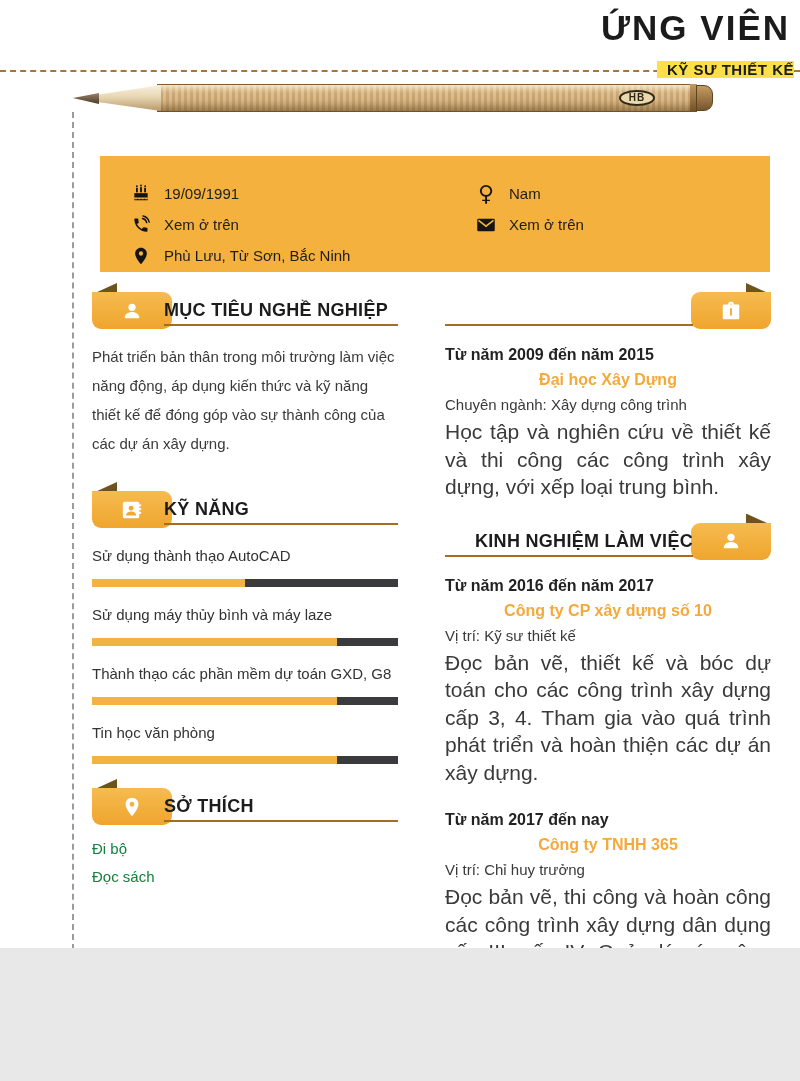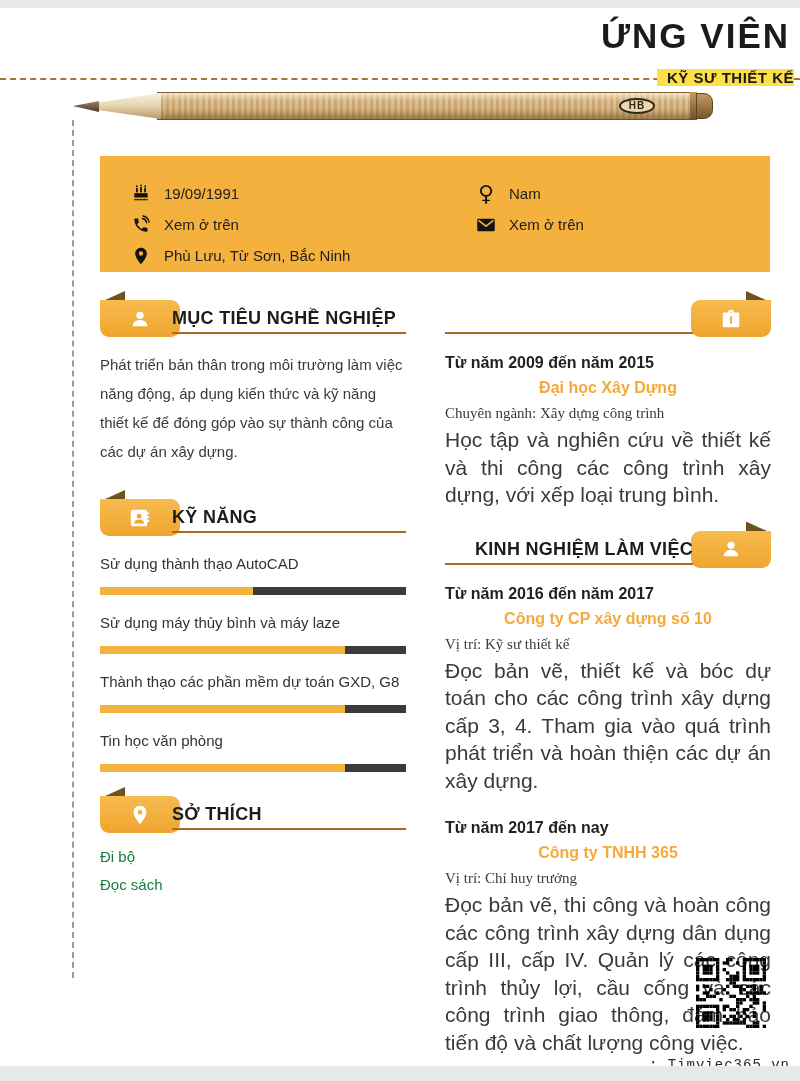--- a/index.html
+++ b/index.html
@@ -1,18 +1,18 @@
 <!DOCTYPE html>
 <html><head>
 <meta charset="utf-8">
 <style>
   * { margin:0; padding:0; box-sizing:border-box; }
   html,body { background:#e8e8e8; }
   body { font-family:"Liberation Sans", sans-serif; }
-  .page { position:relative; width:800px; height:1058px; background:#ffffff; margin:8px auto; overflow:hidden; }
+  .page { position:relative; width:800px; height:948px; background:#ffffff; margin:0 auto; overflow:hidden; }
 
   
   .cv-title { position:absolute; top:8px; right:10px; font-size:35px; font-weight:800; letter-spacing:2px; color:#1b1b1b; }
   .top-rule { position:absolute; top:70px; left:0; width:100%; border-top:2px dashed #a9743c; }
   .cv-subtitle { position:absolute; top:61px; right:6px; background:#fde047; padding-left:10px; font-size:15px; font-weight:700; letter-spacing:.5px; color:#1b1b1b; z-index:2; }
 
   
   .pencil { position:absolute; top:84px; left:73px; width:640px; height:28px; z-index:1; }
   .pencil-tip { position:absolute; left:0; top:1px; width:88px; height:26px;
       background:linear-gradient(to bottom,#f8f1de 0%,#e8d7b4 45%,#b8996a 100%);
@@ -26,29 +26,29 @@
   .pencil-band { position:absolute; right:16px; top:0; width:7px; height:28px; background:linear-gradient(#c49a63,#6f4f26); }
   .pencil-cap { position:absolute; right:0; top:1px; width:17px; height:26px; border-radius:0 9px 9px 0;
       background:linear-gradient(#c59a64,#77562c); border:1px solid #5d441f; }
   .pencil-stamp { position:absolute; right:58px; top:6px; width:36px; height:16px; border:2px solid #2f2817; border-radius:50%;
       background:#ead8af; color:#2f2817; font-size:10px; font-weight:700; text-align:center; line-height:12px; letter-spacing:1px; }
 
   
   .v-dash { position:absolute; left:72px; top:112px; height:858px; border-left:2px dashed #9b9b9b; }
 
   
-  .info-box { position:absolute; left:100px; top:148px; width:670px; height:116px; background:#f4b13e;
+  .info-box { position:absolute; left:100px; top:156px; width:670px; height:116px; background:#f4b13e;
       display:grid; grid-template-columns:345px 1fr; padding:22px 0 0 30px; }
   .info-row { display:flex; align-items:center; height:31px; color:#1d1d1d; font-size:15px; }
   .info-row .ic { width:22px; height:22px; margin-right:12px; display:flex; align-items:center; justify-content:center; }
   .info-row .ic svg { width:20px; height:20px; fill:#141414; }
   .gender-glyph { font-size:22px; line-height:20px; color:#141414; font-family:"DejaVu Sans", sans-serif; }
 
   
-  .col-left  { position:absolute; left:100px; top:283px; width:306px; }
+  .col-left  { position:absolute; left:92px; top:283px; width:306px; }
   .col-right { position:absolute; left:445px; top:283px; width:326px; }
 
   
   .sec-head { position:relative; height:46px; }
   .fold { position:absolute; top:0; width:22px; height:10px; background:#6e531c; }
   .sec-head.lft .fold { left:3px; clip-path:polygon(0 100%,100% 0,100% 100%); }
   .sec-head.rgt .fold { right:3px; clip-path:polygon(0 0,0 100%,100% 100%); }
   .ribbon { position:absolute; top:9px; width:80px; height:37px; background:linear-gradient(#f6bb4f,#efa52e);
       display:flex; align-items:center; justify-content:center; }
   .sec-head.lft .ribbon { left:0; border-radius:0 9px 9px 9px; }
@@ -67,21 +67,21 @@
   .skill-label { font-size:15px; line-height:25px; color:#333333; margin-bottom:11px; }
   .bar { height:8px; background:#3b3b3d; }
   .bar-fill { height:8px; background:#f2b340; }
   .hobby-list { margin-top:10px; }
   .hobby-item { font-size:15px; line-height:28px; color:#15803d; }
 
   .entry { margin-top:14px; }
   .entry + .entry { margin-top:22px; }
   .entry-period { font-size:16px; font-weight:700; color:#222222; line-height:24px; }
   .entry-org { font-size:16px; font-weight:700; color:#f5a93b; line-height:25px;text-align:center; }
-  .entry-pos { font-size:15px; color:#3a3a3a; line-height:26px;font-family:Liberation Serif, serif; }
+  .entry-pos { font-size:15px; color:#3a3a3a; line-height:26px; }
   .entry-desc { font-size:21px; color:#3a3a3a; line-height:27.5px; text-align:justify; }
   .sec-gap { margin-top:16px; }
 
   
   .qr { position:absolute; left:696px; top:950px; width:70px; height:70px; fill:#000; }
   .site-footer { position:absolute; top:1048px; right:10px; font-family:"Liberation Mono", monospace; font-size:14px; color:#2a2a2a; letter-spacing:1px; }
 </style>
 </head>
 <body>
 

